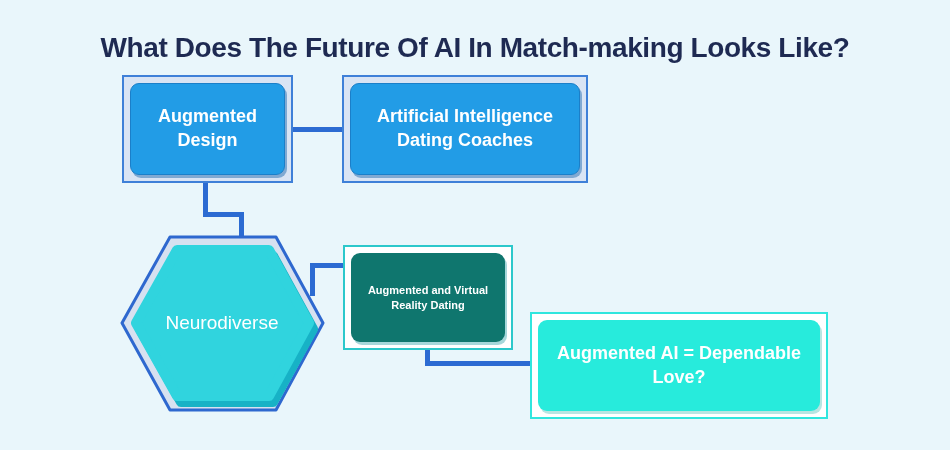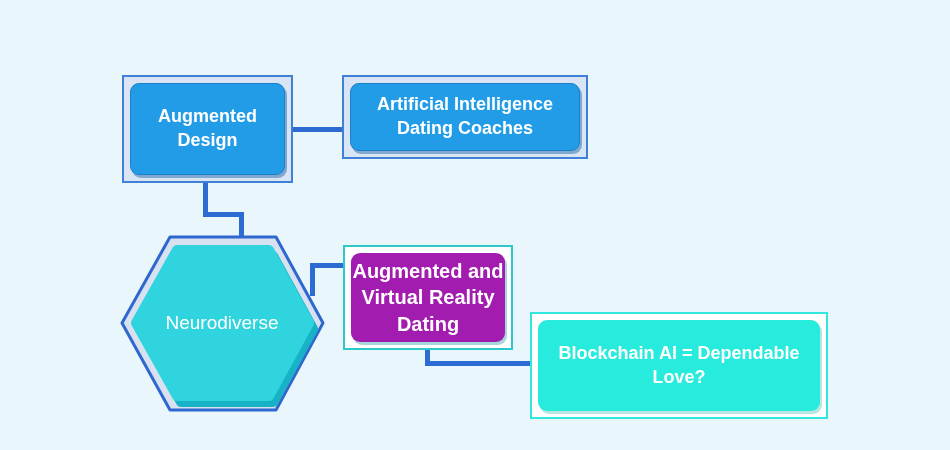--- a/index.html
+++ b/index.html
@@ -56,35 +56,35 @@
     background: #229ce6;
     border: 1px solid #1b7fc9;
     box-shadow: 2px 3px 0 rgba(20, 98, 168, 0.45);
     font-size: 18px;
   }
   .node-teal {
     border: 2px solid #2cc8cb;
     background: #ffffff;
   }
   .node-teal .node-inner {
-    background: #a21caf;
+    background: #0f766e;
     box-shadow: 2px 3px 0 rgba(0, 140, 150, 0.35);
-    font-size: 20px;
+    font-size: 11px;
   }
   .node-bright-teal {
     border: 2px solid #30e6de;
     background: #ffffff;
   }
   .node-bright-teal .node-inner {
     background: #27ebdc;
     box-shadow: 2px 3px 0 rgba(0, 160, 150, 0.28);
     font-size: 18px;
   }
   #node-inclusive  { left: 122px; top: 75px;  width: 171px; height: 108px; }
-  #node-coaches    { left: 342px; top: 75px;  width: 246px; height: 84px; }
+  #node-coaches    { left: 342px; top: 75px;  width: 246px; height: 108px; }
   #node-arvr       { left: 343px; top: 245px; width: 170px; height: 105px; }
   #node-blockchain { left: 530px; top: 312px; width: 298px; height: 107px; }
   .hex-wrap {
     position: absolute;
     left: 108px;
     top: 227px;
     width: 228px;
     height: 192px;
   }
   .hex-label {
@@ -109,20 +109,21 @@
   #c3a { left: 310px; top: 263px; width: 5px;   height: 33px; }
   #c3b { left: 310px; top: 263px; width: 35px;  height: 5px; }
   #c4a { left: 425px; top: 349px; width: 5px;   height: 17px; }
   #c4b { left: 425px; top: 361px; width: 107px; height: 5px; }
 </style>
 </head>
 <body>
 
 <div class="canvas">
 
+  <h1 class="page-title">What Does The Future Of AI In Match-making Looks Like?</h1>
 
   <div class="conn" id="c1"></div>
   <div class="conn" id="c2a"></div>
   <div class="conn" id="c2b"></div>
   <div class="conn" id="c2c"></div>
   <div class="conn" id="c3a"></div>
   <div class="conn" id="c3b"></div>
   <div class="conn" id="c4a"></div>
   <div class="conn" id="c4b"></div>
 
@@ -139,21 +140,21 @@
   </div>
 
   <div class="node node-teal" id="node-arvr">
     <div class="node-inner">
       <span>Augmented and Virtual Reality Dating</span>
     </div>
   </div>
 
   <div class="node node-bright-teal" id="node-blockchain">
     <div class="node-inner">
-      <span>Blockchain AI = Dependable Love?</span>
+      <span>Augmented AI = Dependable Love?</span>
     </div>
   </div>
 
   <svg class="hex-wrap" viewBox="0 0 228 192" aria-hidden="true">
 
     <polygon points="14,96 62,10 168,10 215,96 168,183 62,183" fill="#d7e1f0" stroke="#2e68cf" stroke-width="3" stroke-linejoin="round"></polygon>
 
     <polygon points="30,99 71,26 163,26 203,99 163,172 71,172" fill="#17b2c6" stroke="#17b2c6" stroke-width="10" stroke-linejoin="round" transform="translate(2,3)"></polygon>
 
     <polygon points="28,96 69,23 161,23 201,96 161,169 69,169" fill="#30d4de" stroke="#30d4de" stroke-width="10" stroke-linejoin="round"></polygon>

